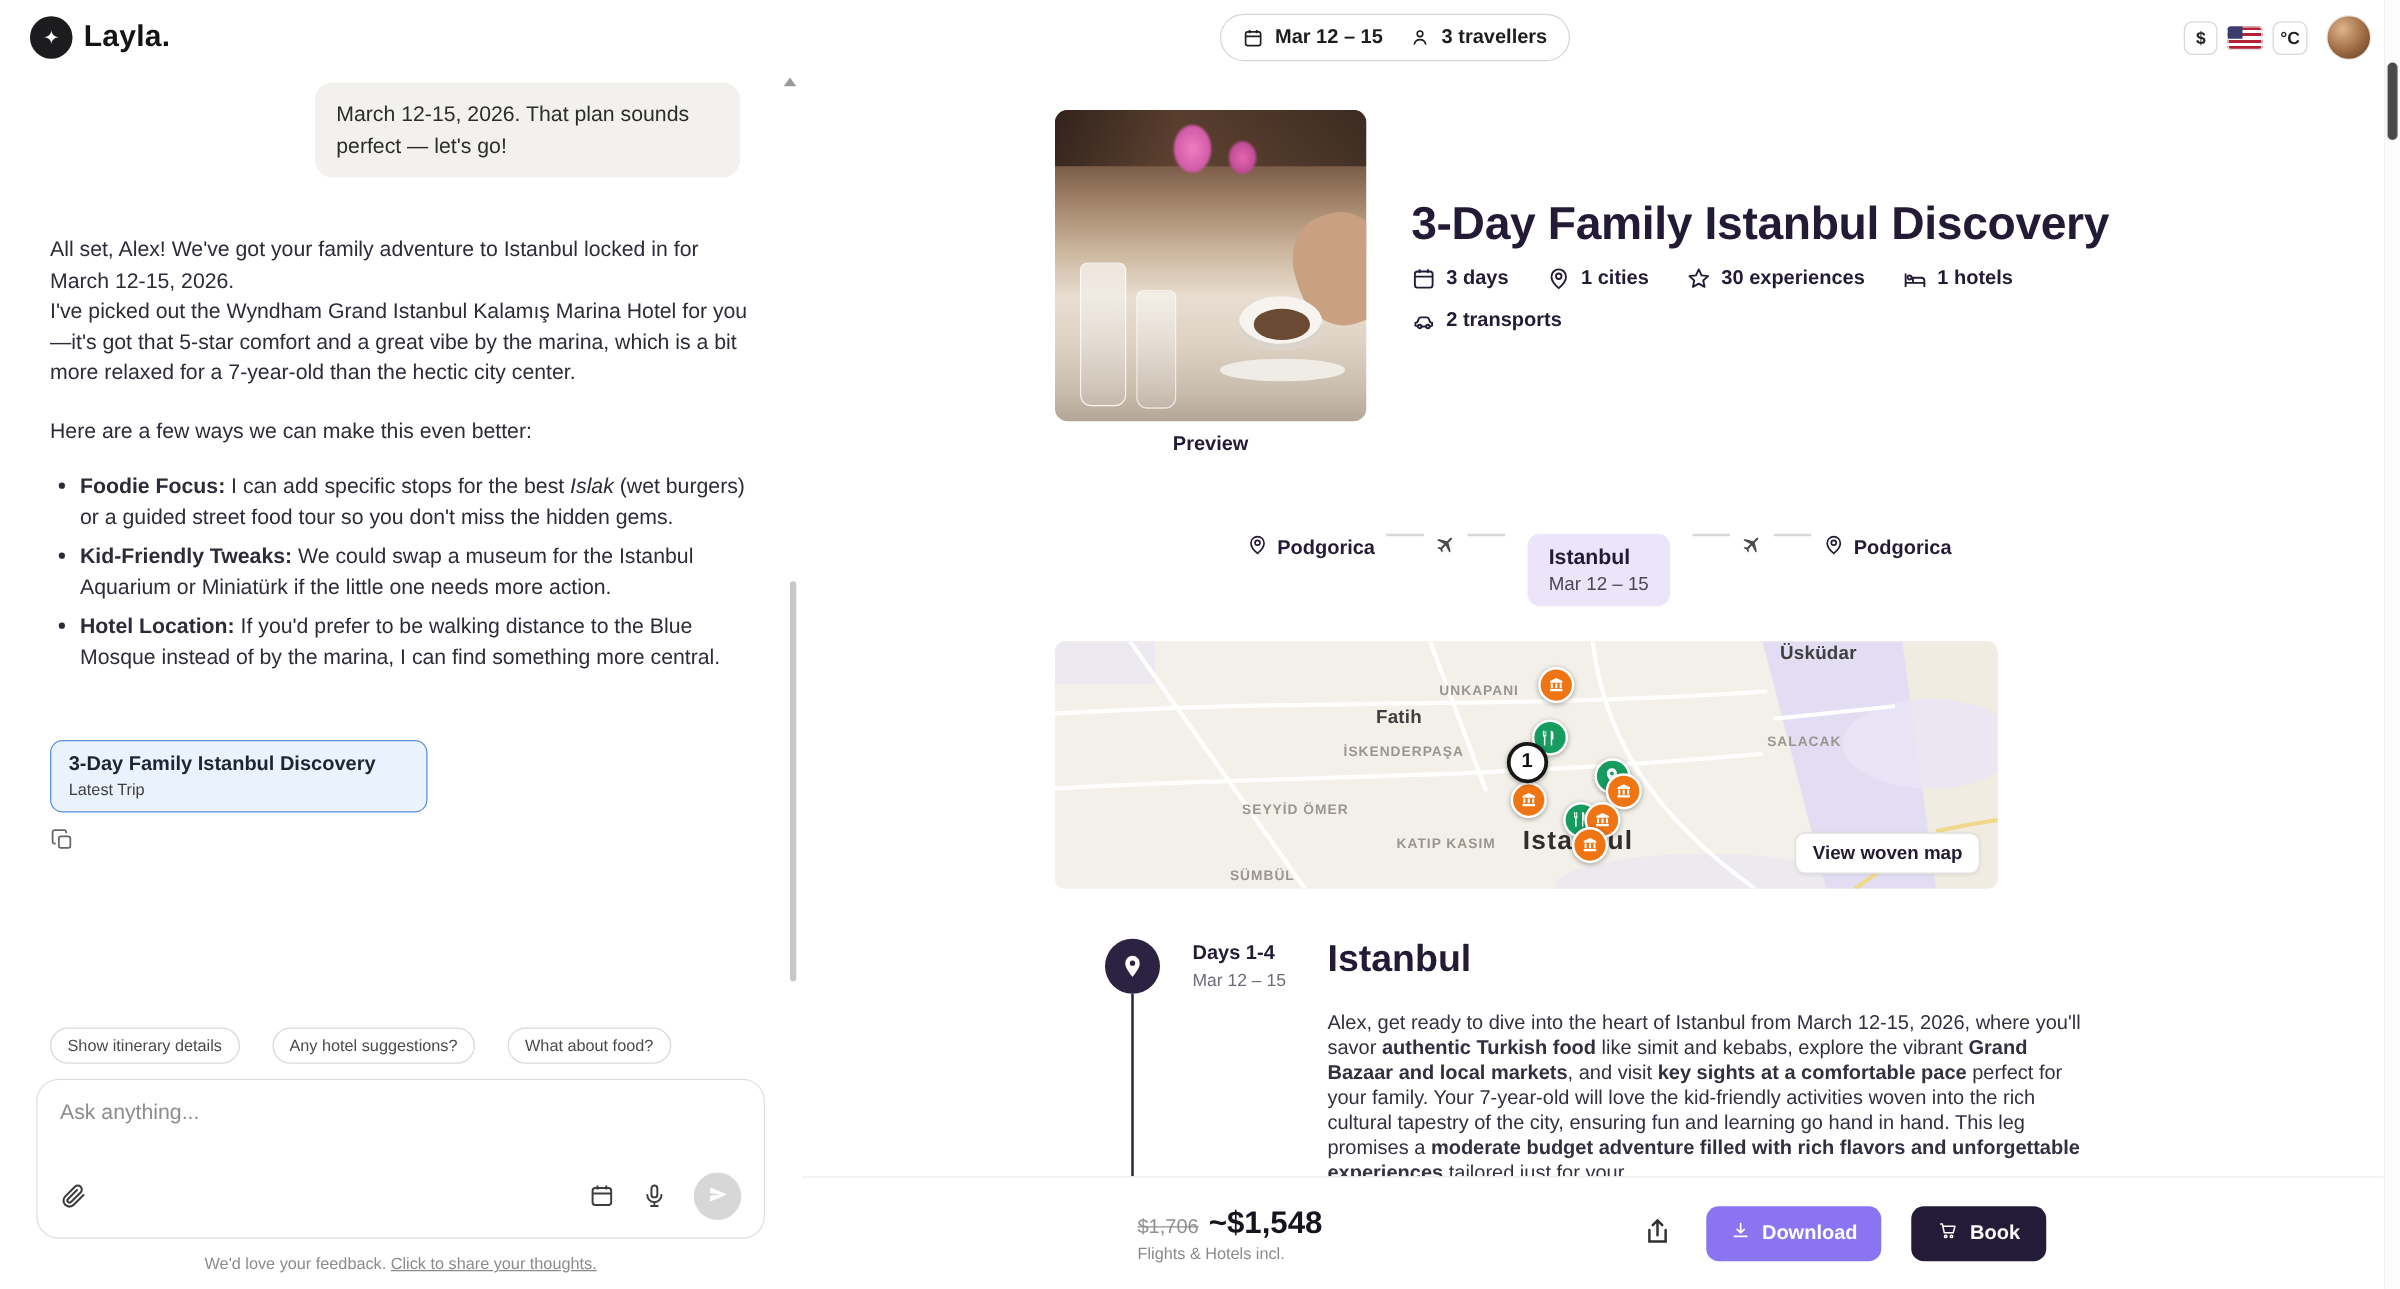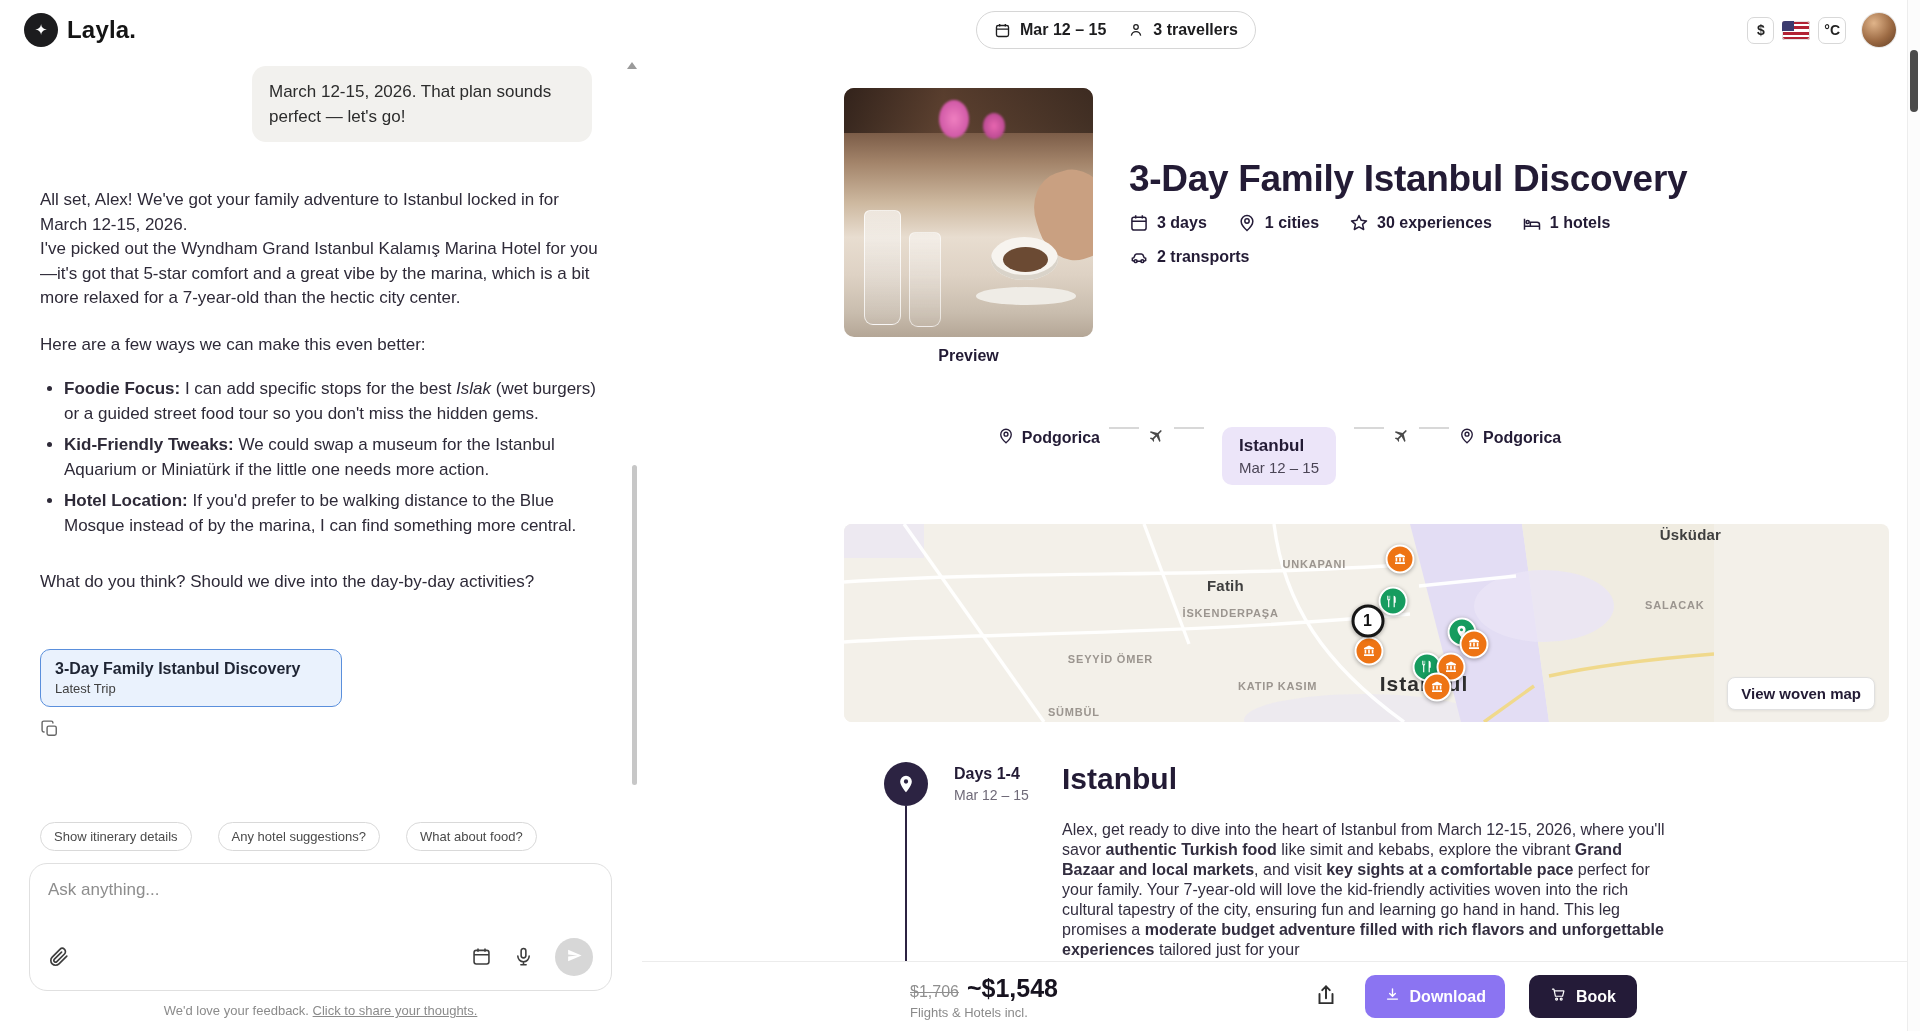--- a/index.html
+++ b/index.html
@@ -103,21 +103,21 @@
 
   .route-row { margin-top:62px; display:flex; align-items:flex-start; justify-content:center; }
   .route-stop { display:flex; align-items:center; gap:7px; font-size:16px; font-weight:700; color:#231b35; }
   .route-line { width:30px; height:2px; background:#d8d8d8; margin:0 9px; }
   .route-plane { color:#4a4a4a; transform:rotate(45deg); width:17px; height:17px; }
   .route-chip { background:#ece5f9; border-radius:10px; padding:9px 17px; margin:0 9px; cursor:pointer; }
   .route-chip .city { font-size:17px; font-weight:800; color:#231b35; }
   .route-chip .dates { font-size:15px; color:#4b4556; margin-top:3px; }
 
   
-  .map { margin-top:39px; width:1045px; height:198px; border-radius:8px; position:relative; overflow:hidden;
+  .map { margin-top:28px; width:754px; height:198px; border-radius:8px; position:relative; overflow:hidden;
     background:#f3f0e9; cursor:grab; }
   .map svg.mapbase { position:absolute; inset:0; }
   .map-label { position:absolute; transform:translate(-50%,-50%); font-size:11px; font-weight:700;
     color:#9b958f; letter-spacing:.8px; white-space:nowrap; }
   .map-label-big { font-size:15px; font-weight:700; color:#3f3f3f; letter-spacing:.2px; }
   .map-label-city { font-size:21px; font-weight:800; color:#2e2e2e; letter-spacing:1px; }
   .marker { position:absolute; transform:translate(-50%,-50%); width:29px; height:29px; border-radius:50%;
     border:2px solid #fff; box-shadow:0 1px 4px rgba(0,0,0,.35); display:flex; align-items:center;
     justify-content:center; cursor:pointer; }
   .marker-orange { background:#ee7414; }
@@ -134,21 +134,21 @@
     display:flex; align-items:center; justify-content:center; z-index:2; }
   .timeline-line { position:absolute; left:61px; top:44px; width:2px; height:220px; background:#2c2342; }
   .day-meta { margin-left:26px; width:96px; padding-top:3px; flex:none; }
   .day-meta .days { font-size:16px; font-weight:800; color:#231b35; }
   .day-meta .dates { font-size:14px; color:#6f6a78; margin-top:4px; }
   .day-body { margin-left:12px; flex:1; padding-top:0; }
   .day-city { font-size:30px; font-weight:800; color:#231b35; }
   .day-desc { margin-top:24px; max-width:610px; font-size:16px; line-height:20px; color:#332e40; }
 
   
-  .trip-footer { position:absolute; left:0; right:0; bottom:0; height:70px; background:#fff;
+  .trip-footer { position:absolute; left:0; right:0; bottom:0; height:90px; background:#fff;
     border-top:1px solid #ececec; display:flex; align-items:center; padding:0 270px 0 268px; z-index:10; }
   .price-group .row1 { display:flex; align-items:baseline; gap:8px; }
   .old-price { font-size:16px; color:#8f8f8f; text-decoration:line-through; }
   .price { font-size:25px; font-weight:800; color:#17131f; }
   .price-note { font-size:13px; color:#8a8a8a; margin-top:2px; }
   .footer-actions { margin-left:auto; display:flex; align-items:center; gap:24px; }
   .share-btn { width:30px; height:30px; color:#2f2f2f; background:none; border:none; cursor:pointer; }
   .dl-btn { display:flex; align-items:center; gap:9px; background:#8b74f2; color:#fff; border:none;
     border-radius:10px; padding:11px 19px; font-size:16px; font-weight:600; cursor:pointer;
     font-family:"Liberation Sans", sans-serif; }
@@ -200,21 +200,20 @@
 
     <div class="msg-assistant">
       <p>All set, Alex! We've got your family adventure to Istanbul locked in for March 12-15, 2026.</p>
       <p>I've picked out the Wyndham Grand Istanbul Kalamış Marina Hotel for you—it's got that 5-star comfort and a great vibe by the marina, which is a bit more relaxed for a 7-year-old than the hectic city center.</p>
       <p class="para-break">Here are a few ways we can make this even better:</p>
       <ul>
         <li><span style="font-weight: 700;">Foodie Focus: </span><span>I can add specific stops for the best </span><span style="font-style: italic;">Islak</span><span> (wet burgers) or a guided street food tour so you don't miss the hidden gems.</span></li>
         <li><span style="font-weight: 700;">Kid-Friendly Tweaks: </span><span>We could swap a museum for the Istanbul Aquarium or Miniatürk if the little one needs more action.</span></li>
         <li><span style="font-weight: 700;">Hotel Location: </span><span>If you'd prefer to be walking distance to the Blue Mosque instead of by the marina, I can find something more central.</span></li>
       </ul>
-      <p class="closing">What do you think? Should we dive into the day-by-day activities?</p>
     </div>
 
     <div class="trip-card">
       <div class="trip-card-title">3-Day Family Istanbul Discovery</div>
       <div class="trip-card-sub">Latest Trip</div>
     </div>
 
     <div class="copy-btn">
       <svg viewBox="0 0 24 24" width="20" height="20" fill="none" stroke="#666" stroke-width="1.7">
           <rect x="8.5" y="8.5" width="11" height="11" rx="2"></rect>

